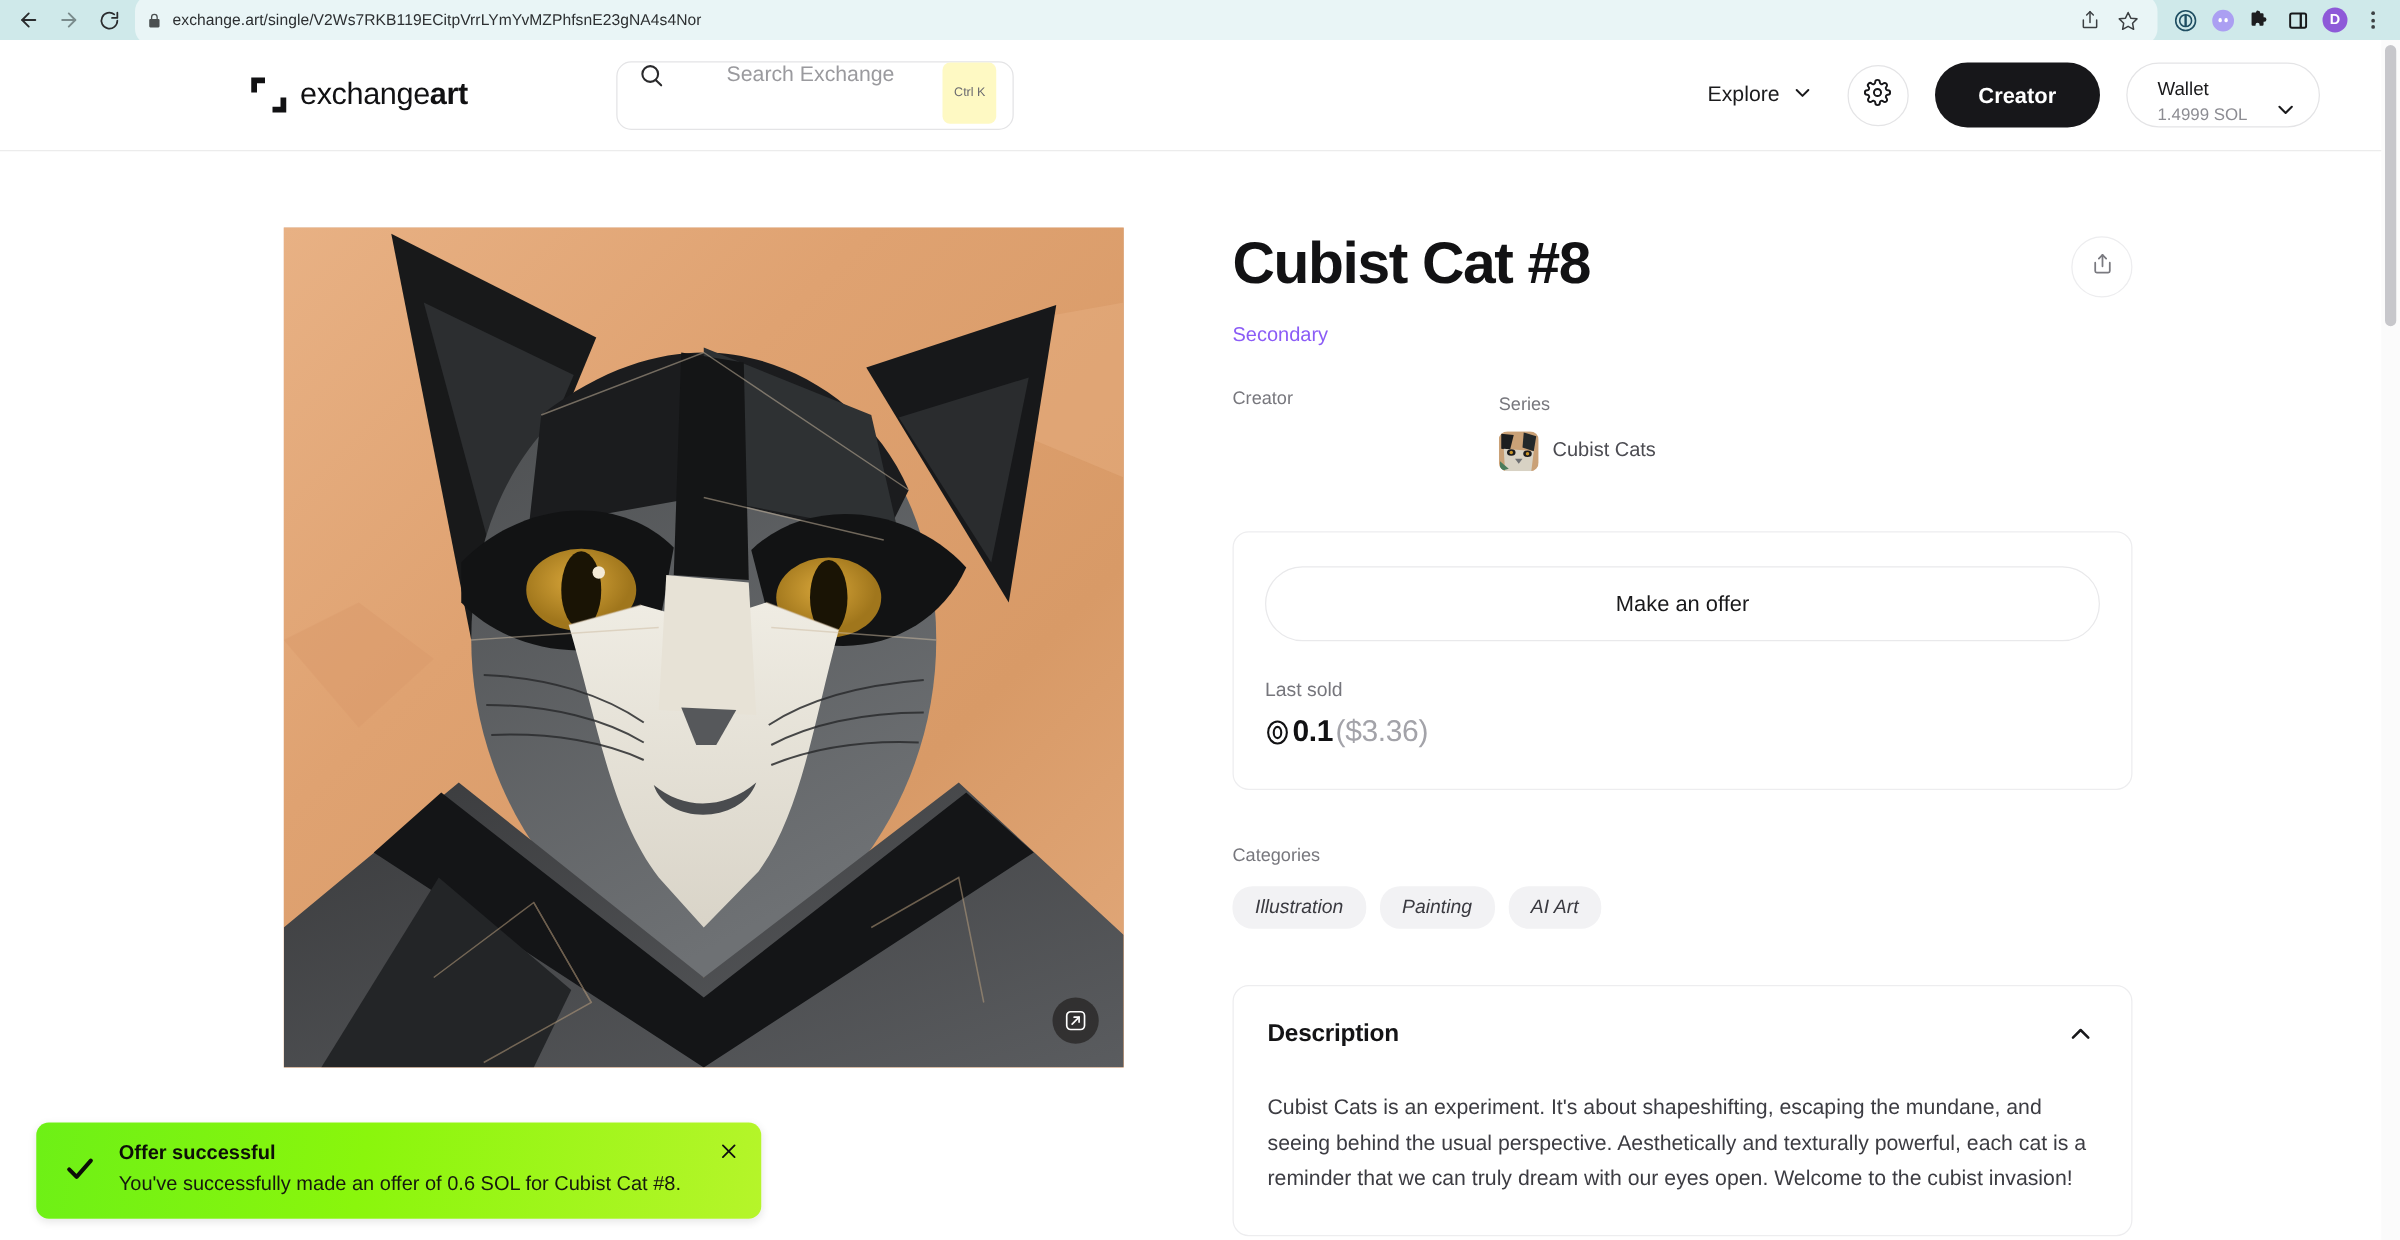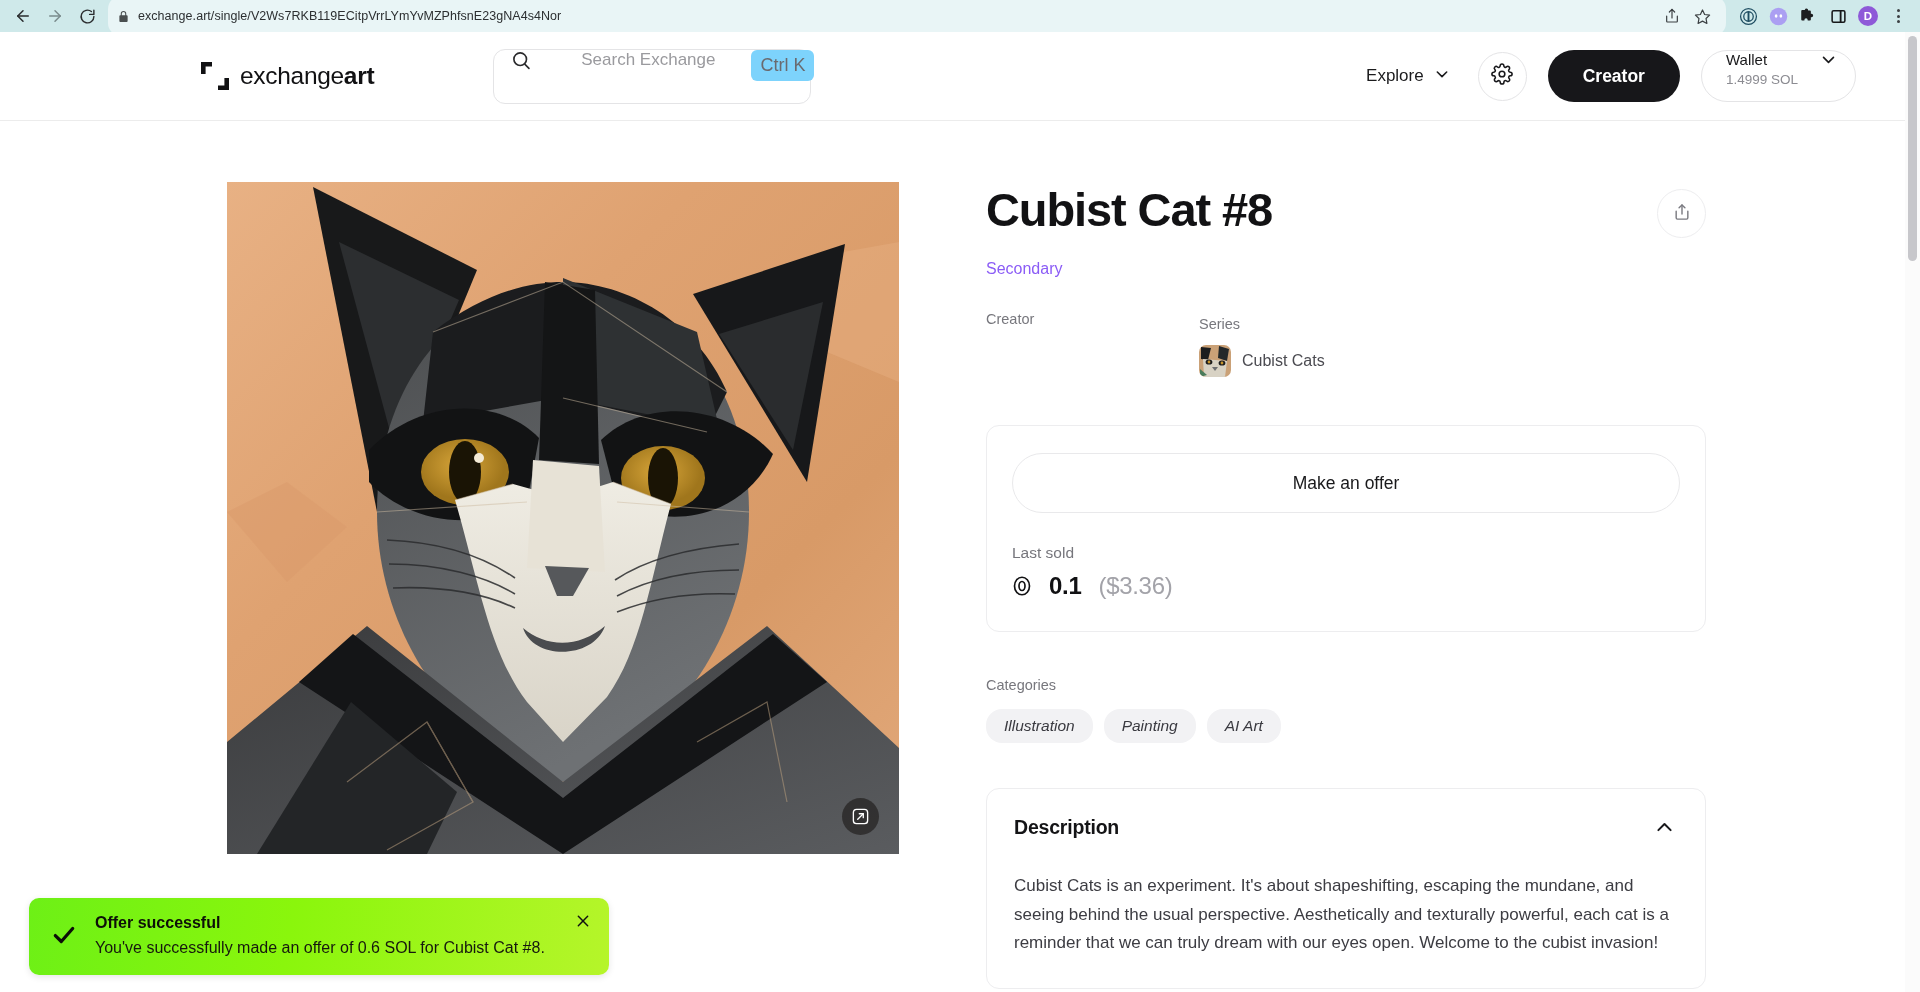--- a/index.html
+++ b/index.html
@@ -93,24 +93,24 @@
   }
   .search-icon { flex: 0 0 auto; display:flex; color: #2a2a2c; }
   .search-input-fake {
     flex: 1 1 auto;
     font-size: 17px;
     color: #9a9a9e;
     margin-left: 13px;
     white-space: nowrap;
   }
   .kbd {
-    background: #7dd3fc;
+    background: #fef9c3;
     border-radius: 6px;
-    padding: 5px 9px;
-    font-size: 18px;
+    padding: 19px 9px;
+    font-size: 10px;
     color: #6a6a6f;
     flex: 0 0 auto;
   }
 
   .header-right {
     margin-left: auto;
     display: flex;
     align-items: center;
     gap: 0;
   }
@@ -138,21 +138,21 @@
     font-weight: bold;
     display: flex; align-items: center; justify-content: center;
     border: none;
     font-family: inherit;
   }
   .wallet-btn {
     margin-left: 21px;
     height: 52px;
     border: 1px solid #e4e4e6;
     border-radius: 26px;
-    display: flex; align-items: flex-start;
+    display: flex; align-items: flex-end;
     padding: 0 18px 0 24px;
     gap: 22px;
     background: #fff;
   }
   .wallet-lines { display: flex; flex-direction: column; gap: 2px; }
   .wallet-label { font-size: 15px; color: #19191b; line-height: 1.25; }
   .wallet-bal { font-size: 13.5px; color: #8c8c92; line-height: 1.25; }
 
   
   .page { display: flex; height: calc(992px - 32px - 89px); position: relative; }
@@ -242,21 +242,21 @@
     height: 60px;
     border: 1px solid #e9e9eb;
     border-radius: 30px;
     background: #fff;
     font-size: 17.5px;
     color: #19191b;
     font-family: inherit;
     display: flex; align-items: center; justify-content: center;
   }
   .last-sold-label { margin-top: 31px; font-size: 15.5px; color: #76767c; }
-  .price-row { margin-top: 10px; display: flex; align-items: center; gap: 17px; }
+  .price-row { margin-top: 10px; display: flex; align-items: center; gap: 2px; }
   .sol-mark { display:flex; align-items:center; }
   .price-val { font-size: 24px; font-weight: bold; color: #111113; letter-spacing: -0.3px; }
   .price-usd { font-size: 24px; color: #a3a3a9; letter-spacing: -0.3px; }
 
   .categories-wrap { margin-top: 45px; }
   .cat-list { margin-top: 16px; display: flex; gap: 11px; }
   .cat-pill {
     background: #f2f2f4;
     border-radius: 16px;
     padding: 8px 18px;

